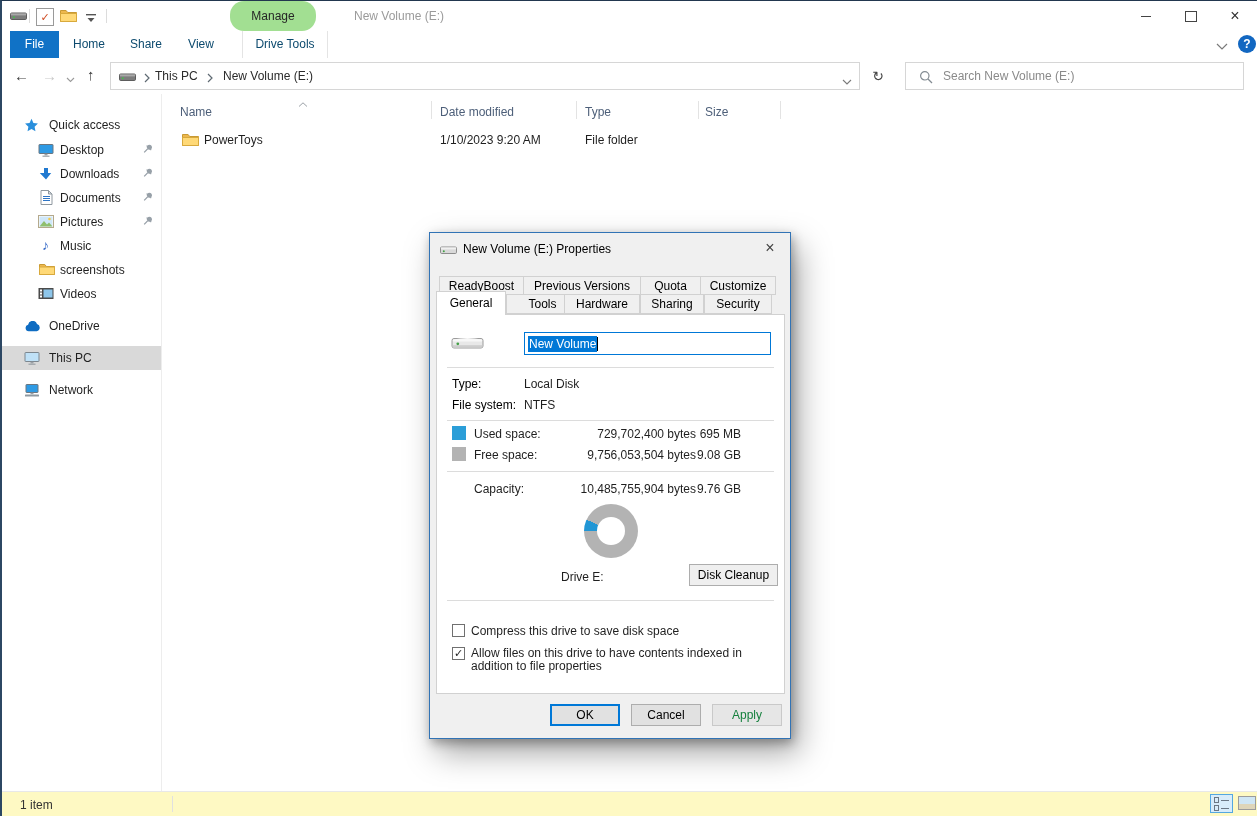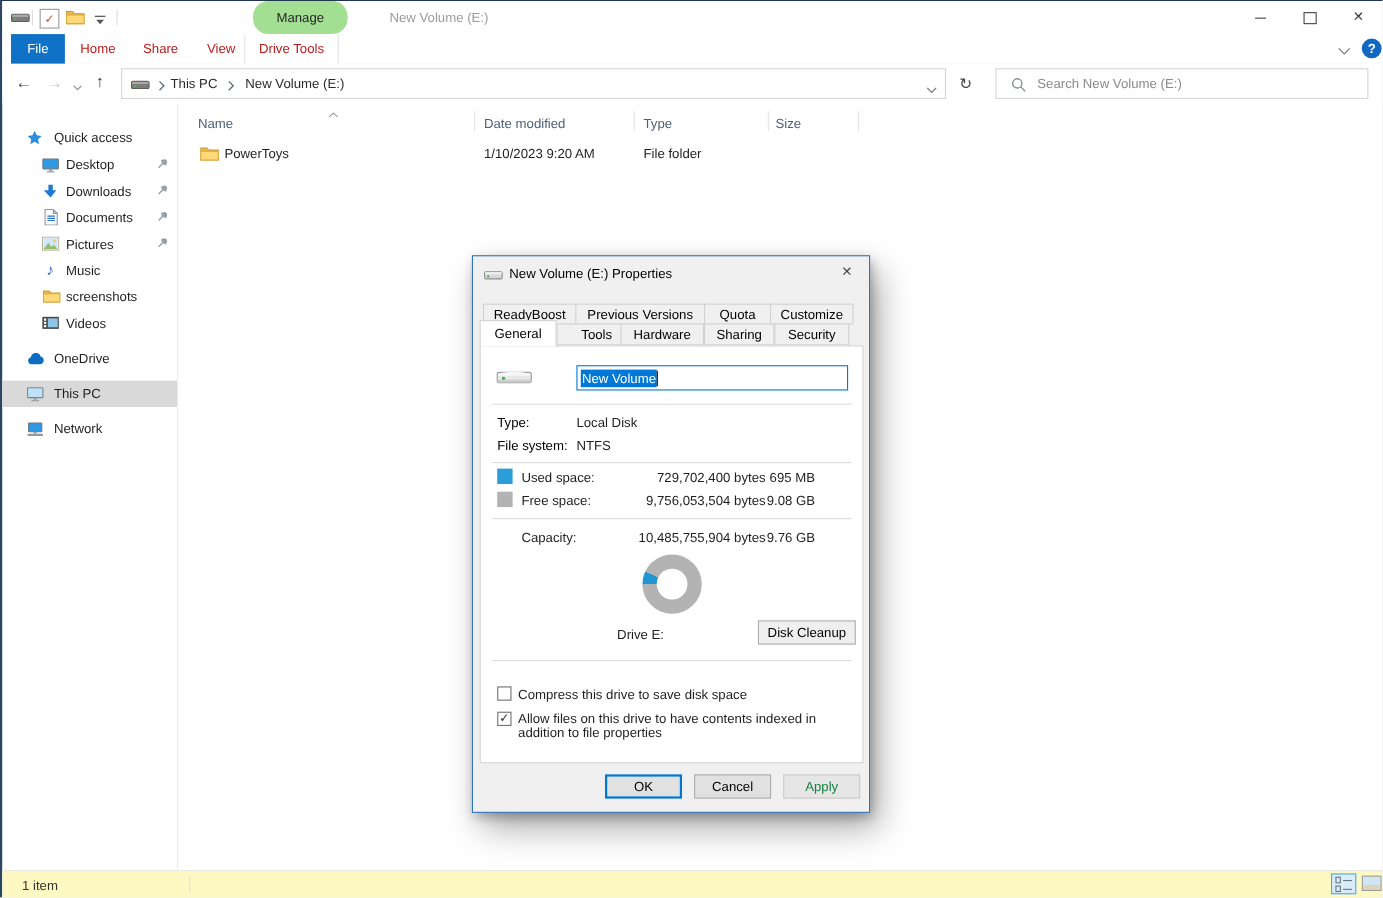--- a/index.html
+++ b/index.html
@@ -13,23 +13,23 @@
   .titlebar{left:0;top:0;width:1255px;height:30px;background:#fff;}
   .manage-tab{left:228px;top:0;width:86px;height:30px;color:#262626;border-radius:14px;}
   .win-title{left:352px;top:0;height:30px;line-height:30px;color:#9b9b9b;}
   .winbtn{top:0;width:45px;height:30px;color:#333;}
   .minbar{width:10px;height:1px;background:#444;}
   .maxbox{width:10px;height:9px;border:1px solid #444;}
   .closex{font-size:16px;color:#333;line-height:30px;}
 
   
   .ribbon{left:0;top:30px;width:1255px;height:27px;background:#fff;border-bottom:1px solid #ececec;}
-  .rtab{top:30px;height:27px;line-height:27px;text-align:center;color:#b91c1c;}
+  .rtab{top:30px;height:27px;line-height:27px;text-align:center;color:#0c4a6e;}
   .file-tab{left:8px;width:49px;color:#fff;background:#1072c6;}
-  .dtools{left:220px;width:86px;background:#fff;border-left:1px solid #e4e4e4;border-right:1px solid #e4e4e4;box-sizing:border-box;}
+  .dtools{left:240px;width:86px;background:#fff;border-left:1px solid #e4e4e4;border-right:1px solid #e4e4e4;box-sizing:border-box;}
   .helpbtn{left:1236px;top:34px;width:18px;height:18px;border-radius:50%;background:#1267c1;color:#fff;font-weight:bold;font-size:12px;}
 
   
   .navrow{left:0;top:57px;width:1255px;height:36px;background:#fff;}
   .navglyph{font-size:15px;line-height:20px;}
   .addr{left:108px;top:61px;width:750px;height:28px;border:1px solid #d6d6d6;background:#fff;box-sizing:border-box;}
   .search{left:903px;top:61px;width:339px;height:28px;border:1px solid #d6d6d6;background:#fff;box-sizing:border-box;color:#8a8a8a;}
   .crumbtxt{color:#2b2b2b;}
 
   

